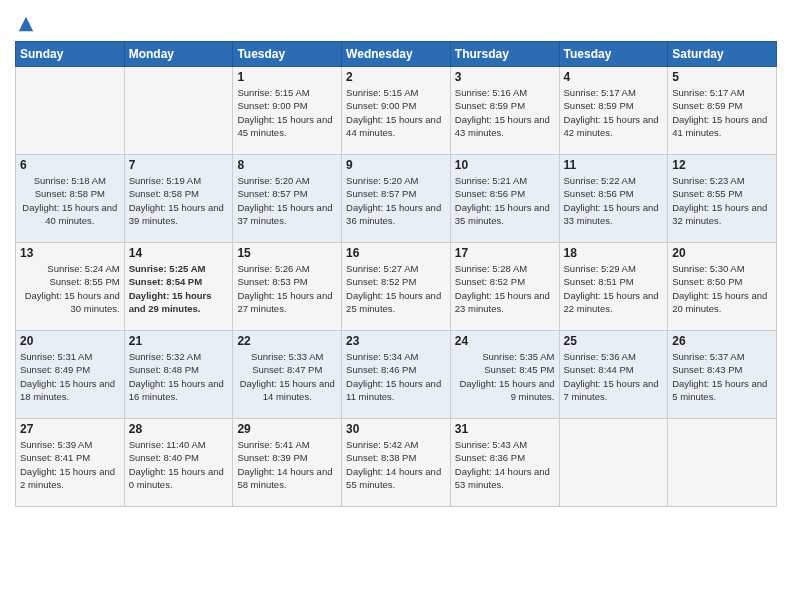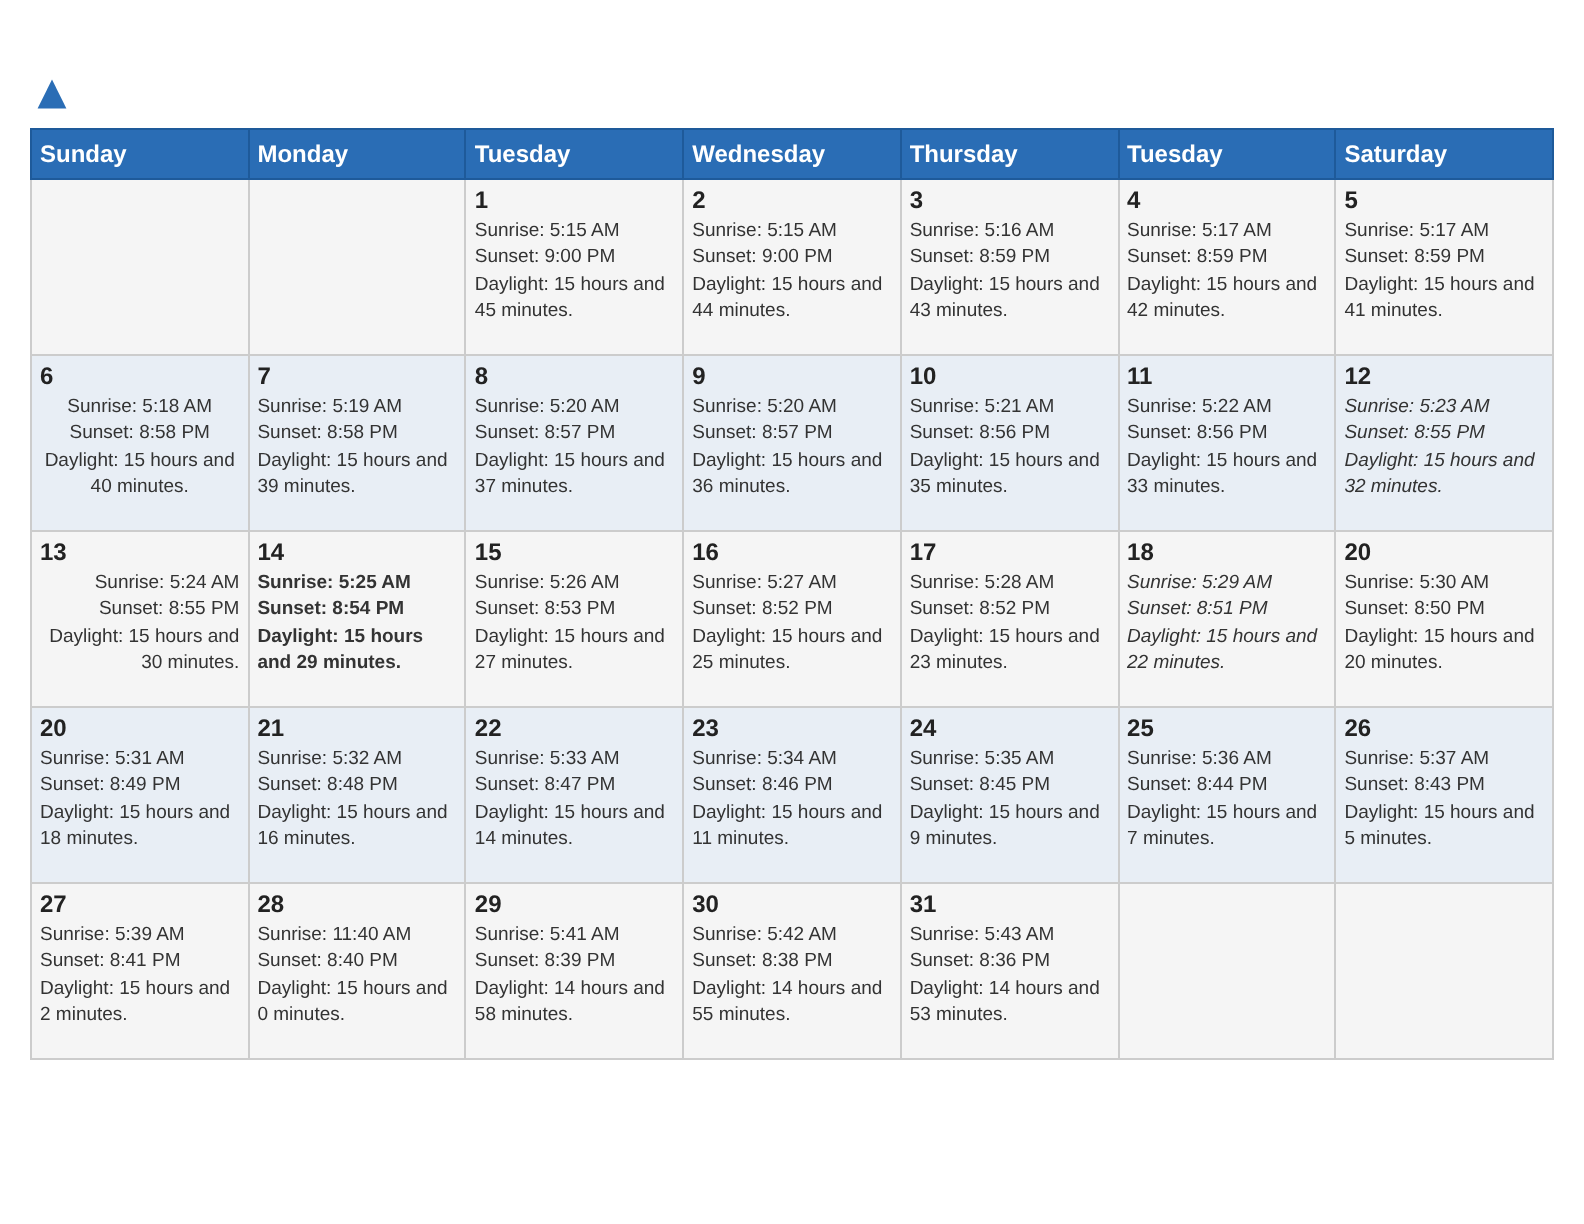--- a/index.html
+++ b/index.html
@@ -9,21 +9,20 @@
       font-family: Arial, sans-serif;
       background: #fff;
       overflow: hidden;
     }
     .page {
       width: 792px;
       height: 572px;
       padding: 15px;
       display: flex;
       flex-direction: column;
-      margin-top: 23px;
     }
     .header {
       display: flex;
       justify-content: space-between;
       align-items: flex-start;
       margin-bottom: 10px;
     }
     .logo {
       display: flex;
       align-items: center;
@@ -187,21 +186,21 @@
 Daylight: 15 hours and 35 minutes.</div>
           </td>
           <td>
             <span class="day-num">11</span>
             <div class="day-info" style="white-space: pre-line;">Sunrise: 5:22 AM
 Sunset: 8:56 PM
 Daylight: 15 hours and 33 minutes.</div>
           </td>
           <td>
             <span class="day-num">12</span>
-            <div class="day-info" style="white-space: pre-line; font-style: italic;">Sunrise: 5:23 AM
+            <div class="day-info" style="white-space: pre-line;">Sunrise: 5:23 AM
 Sunset: 8:55 PM
 Daylight: 15 hours and 32 minutes.</div>
           </td>
         </tr>
         <tr>
           <td>
             <span class="day-num">13</span>
             <div class="day-info" style="white-space: pre-line; text-align: right;">Sunrise: 5:24 AM
 Sunset: 8:55 PM
 Daylight: 15 hours and 30 minutes.</div>
@@ -225,21 +224,21 @@
 Daylight: 15 hours and 25 minutes.</div>
           </td>
           <td>
             <span class="day-num">17</span>
             <div class="day-info" style="white-space: pre-line;">Sunrise: 5:28 AM
 Sunset: 8:52 PM
 Daylight: 15 hours and 23 minutes.</div>
           </td>
           <td>
             <span class="day-num">18</span>
-            <div class="day-info" style="white-space: pre-line; font-style: italic;">Sunrise: 5:29 AM
+            <div class="day-info" style="white-space: pre-line;">Sunrise: 5:29 AM
 Sunset: 8:51 PM
 Daylight: 15 hours and 22 minutes.</div>
           </td>
           <td>
             <span class="day-num">20</span>
             <div class="day-info" style="white-space: pre-line;">Sunrise: 5:30 AM
 Sunset: 8:50 PM
 Daylight: 15 hours and 20 minutes.</div>
           </td>
         </tr>
@@ -251,33 +250,33 @@
 Daylight: 15 hours and 18 minutes.</div>
           </td>
           <td>
             <span class="day-num">21</span>
             <div class="day-info" style="white-space: pre-line;">Sunrise: 5:32 AM
 Sunset: 8:48 PM
 Daylight: 15 hours and 16 minutes.</div>
           </td>
           <td>
             <span class="day-num">22</span>
-            <div class="day-info" style="white-space: pre-line;">Sunrise: 5:33 AM
+            <div class="day-info" style="white-space: pre-line; text-align: center;">Sunrise: 5:33 AM
 Sunset: 8:47 PM
 Daylight: 15 hours and 14 minutes.</div>
           </td>
           <td>
             <span class="day-num">23</span>
             <div class="day-info" style="white-space: pre-line;">Sunrise: 5:34 AM
 Sunset: 8:46 PM
 Daylight: 15 hours and 11 minutes.</div>
           </td>
           <td>
             <span class="day-num">24</span>
-            <div class="day-info" style="white-space: pre-line;">Sunrise: 5:35 AM
+            <div class="day-info" style="white-space: pre-line; text-align: right;">Sunrise: 5:35 AM
 Sunset: 8:45 PM
 Daylight: 15 hours and 9 minutes.</div>
           </td>
           <td>
             <span class="day-num">25</span>
             <div class="day-info" style="white-space: pre-line;">Sunrise: 5:36 AM
 Sunset: 8:44 PM
 Daylight: 15 hours and 7 minutes.</div>
           </td>
           <td>

